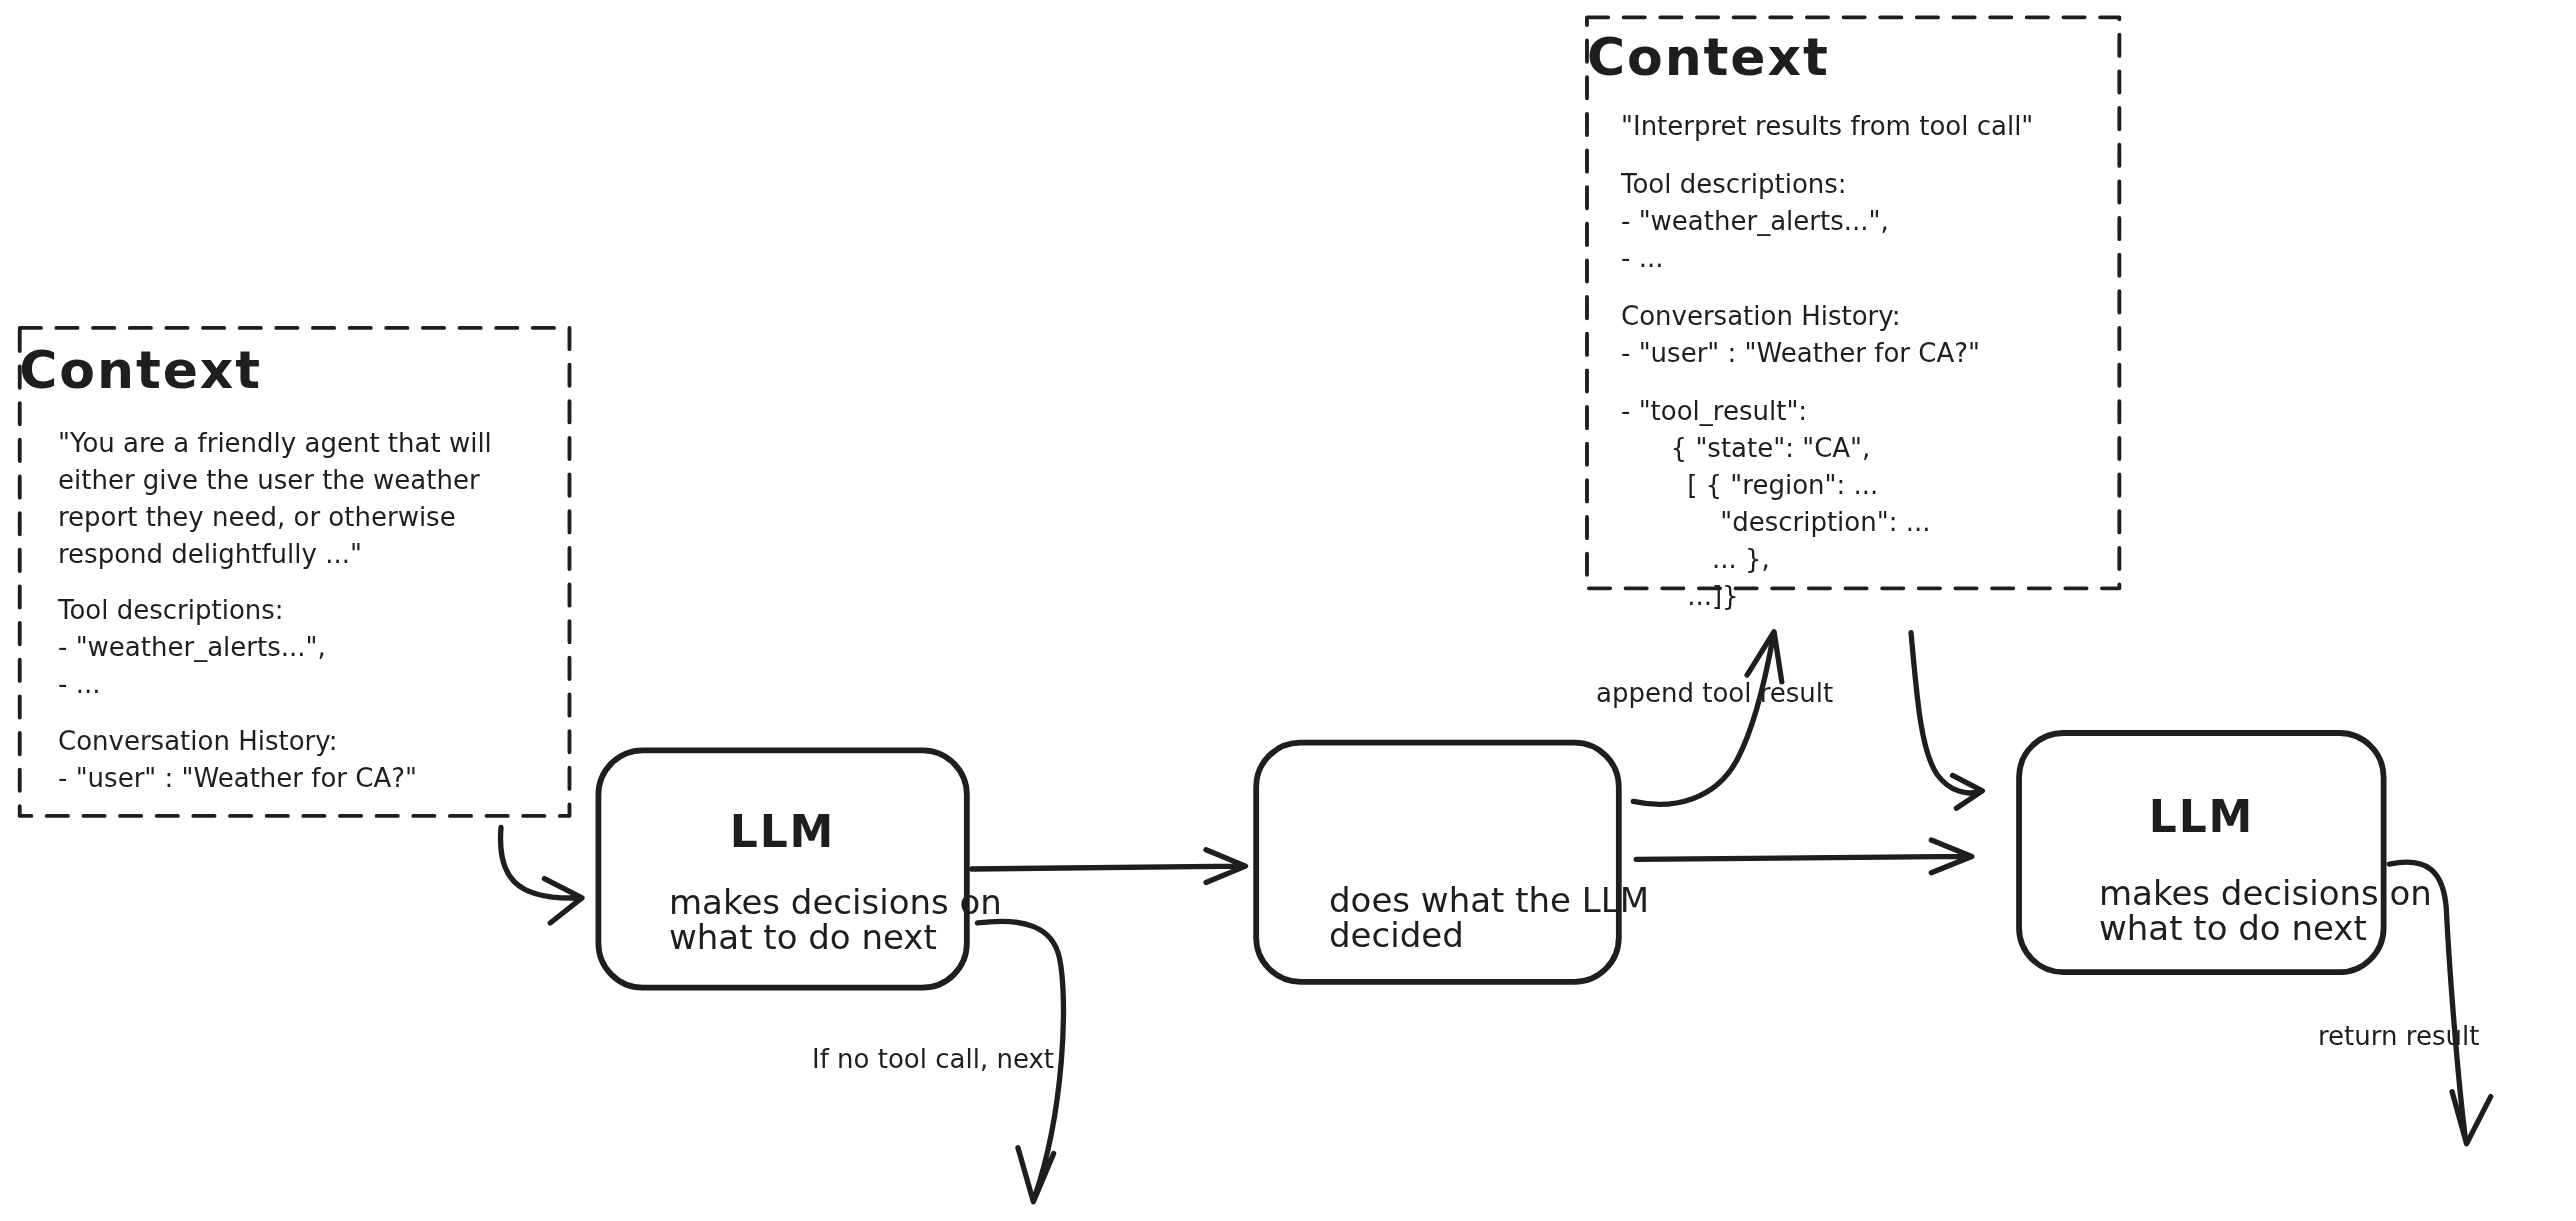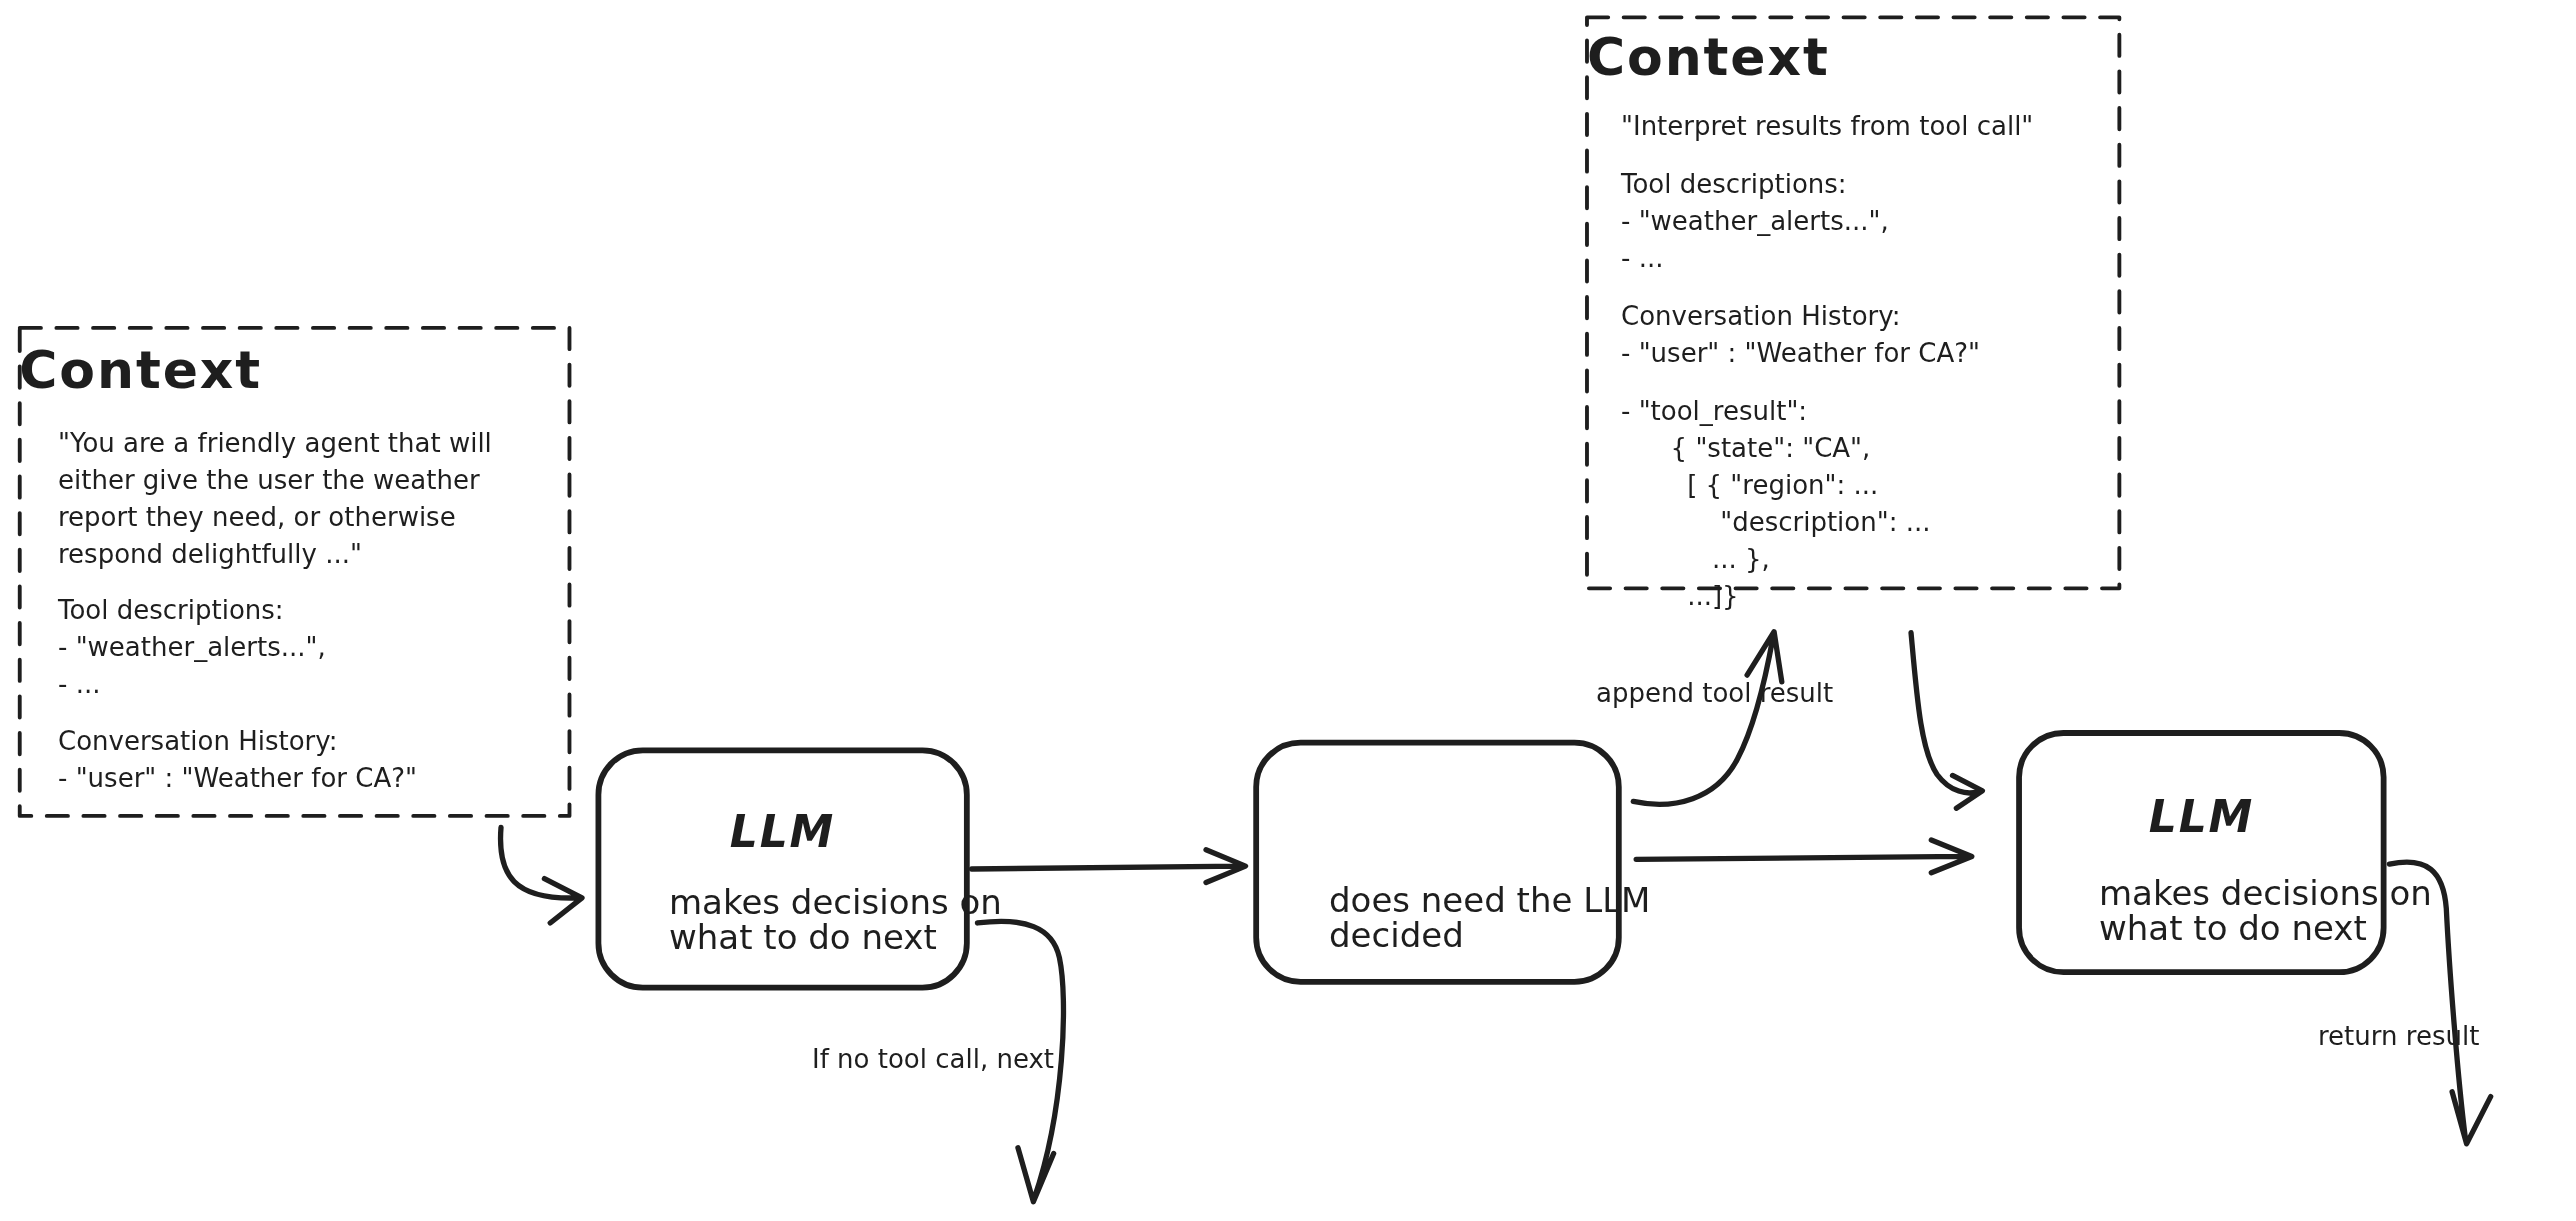--- a/index.html
+++ b/index.html
@@ -33,21 +33,21 @@
   .box-body { font-size: 26px; line-height: 37px; }
   .para { white-space: pre-wrap; margin: 0 0 19.3px 0; }
   .ctx-top .para { margin-bottom: 21px; }
   .node-title {
     font-size: 44px;
     font-weight: 700;
     text-align: center;
     letter-spacing: 1.9px;
     white-space: pre;
   }
-  .node-title.italic { font-style: italic; }
+  .node-title.italic { }
   .node-subtitle {
     font-size: 34px;
     line-height: 35px;
     white-space: pre-wrap;
   }
   .edge-label {
     font-size: 26px;
     white-space: pre;
   }
   svg path, svg rect { fill: none; stroke: #1e1e1e; stroke-linecap: round; stroke-linejoin: round; }
@@ -110,21 +110,21 @@
         [ { "region": ...
             "description": ...
            ... },
         ...]}</div>
   </div>
 
   <div class="abs node-title italic" style="left:598px; top:806px; width:369px;">LLM</div>
   <div class="abs node-subtitle" style="left:669px; top:885px;">makes decisions on
 what to do next</div>
 
-  <div class="abs node-subtitle" style="left:1329px; top:883px;">does need the LLM
+  <div class="abs node-subtitle" style="left:1329px; top:883px;">does what the LLM
 decided</div>
 
   <div class="abs node-title italic" style="left:2019px; top:791px; width:365px;">LLM</div>
   <div class="abs node-subtitle" style="left:2099px; top:876px;">makes decisions on
 what to do next</div>
 
   <div class="abs edge-label" style="left:1552px; top:678px;margin-left:44px;">append tool result</div>
   <div class="abs edge-label" style="left:812px; top:1044px;">If no tool call, next</div>
   <div class="abs edge-label" style="left:2318px; top:1013px;margin-top:8px;">return result</div>
 

